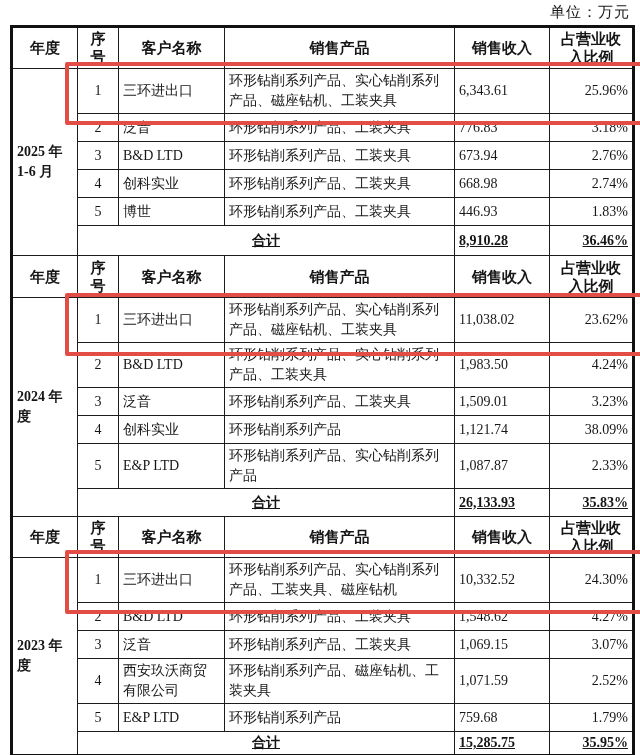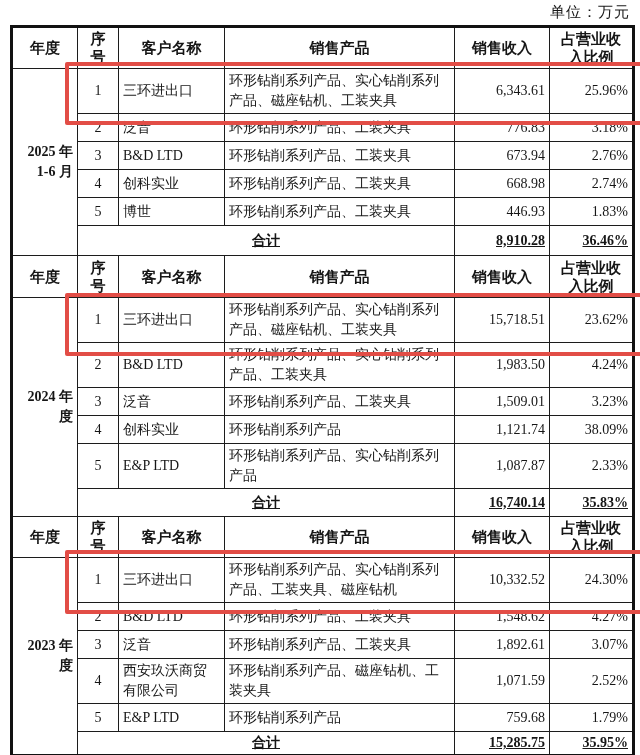--- a/index.html
+++ b/index.html
@@ -16,27 +16,27 @@
     border:3px solid #111111;
   }
   .sales td,.sales th{
     border:1.5px solid #1c1c1c;font-size:14px;line-height:1.4;
     overflow:hidden;vertical-align:middle;padding:1px 4px;
   }
   .sales th{font-weight:bold;font-size:15px;text-align:center;line-height:1.2;padding:2px 8px;}
   th.ratio-h{padding:2px 10px;}
   th.seq-h{padding:2px 6px;}
   .year-cell{
-    font-weight:bold;font-size:15px;text-align:right;
+    font-weight:bold;font-size:15px;text-align:left;
     white-space:pre-line;line-height:1.5;padding:0 2px;margin-top:45px;
   }
   .seq{text-align:center;}
   .customer{text-align:left;padding-left:9px;}
   .products{text-align:left;padding:2px 7px;line-height:1.5;}
-  .num{text-align:right;padding-right:11px;margin-left:28px;}
+  .num{padding-right:11px;margin-left:28px;}
   .pct{text-align:right;padding-right:9px;}
   .total-label{text-align:center;font-weight:bold;font-size:15px;}
   .total-row td{font-weight:bold;text-decoration:underline;}
   
   tr.h-head{height:42px;}
   tr.h-tall{height:45px;}
   tr.h-std{height:28px;}
   tr.h-tot{height:30px;}
   tr.h-head3{height:38px;}
   tr.h-tot3{height:21px;}
@@ -124,21 +124,21 @@
         <th>销售产品</th>
         <th>销售收入</th>
         <th class="ratio-h">占营业收入比例</th>
       </tr>
       <tr class="h-tall">
         <td class="year-cell" rowspan="6">2024 年
 度</td>
         <td class="seq">1</td>
         <td class="customer">三环进出口</td>
         <td class="products">环形钻削系列产品、实心钻削系列产品、磁座钻机、工装夹具</td>
-        <td class="num">15,718.51</td>
+        <td class="num">11,038.02</td>
         <td class="pct">23.62%</td>
       </tr>
       <tr class="h-tall">
         <td class="seq">2</td>
         <td class="customer">B&amp;D LTD</td>
         <td class="products">环形钻削系列产品、实心钻削系列产品、工装夹具</td>
         <td class="num">1,983.50</td>
         <td class="pct">4.24%</td>
       </tr>
       <tr class="h-std">
@@ -157,21 +157,21 @@
       </tr>
       <tr class="h-tall">
         <td class="seq">5</td>
         <td class="customer">E&amp;P LTD</td>
         <td class="products">环形钻削系列产品、实心钻削系列产品</td>
         <td class="num">1,087.87</td>
         <td class="pct">2.33%</td>
       </tr>
       <tr class="h-std total-row">
         <td class="total-label" colspan="3">合计</td>
-        <td class="num">16,740.14</td>
+        <td class="num">26,133.93</td>
         <td class="pct">35.83%</td>
       </tr>
 
       <tr class="h-head3">
         <th>年度</th>
         <th class="seq-h">序号</th>
         <th>客户名称</th>
         <th>销售产品</th>
         <th>销售收入</th>
         <th class="ratio-h">占营业收入比例</th>
@@ -189,21 +189,21 @@
         <td class="seq">2</td>
         <td class="customer">B&amp;D LTD</td>
         <td class="products">环形钻削系列产品、工装夹具</td>
         <td class="num">1,548.62</td>
         <td class="pct">4.27%</td>
       </tr>
       <tr class="h-std">
         <td class="seq">3</td>
         <td class="customer">泛音</td>
         <td class="products">环形钻削系列产品、工装夹具</td>
-        <td class="num">1,892.61</td>
+        <td class="num">1,069.15</td>
         <td class="pct">3.07%</td>
       </tr>
       <tr class="h-tall">
         <td class="seq">4</td>
         <td class="customer">西安玖沃商贸有限公司</td>
         <td class="products">环形钻削系列产品、磁座钻机、工装夹具</td>
         <td class="num">1,071.59</td>
         <td class="pct">2.52%</td>
       </tr>
       <tr class="h-std">

